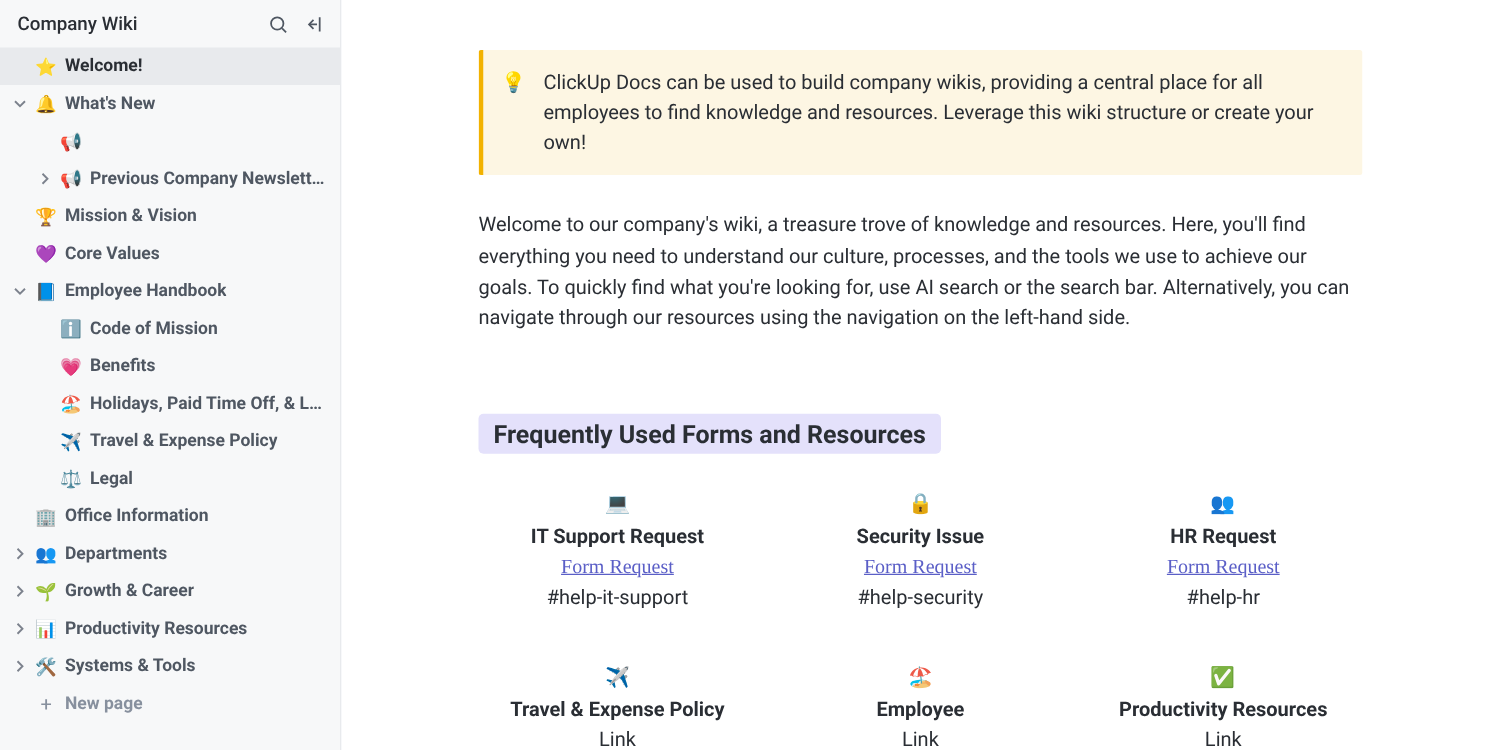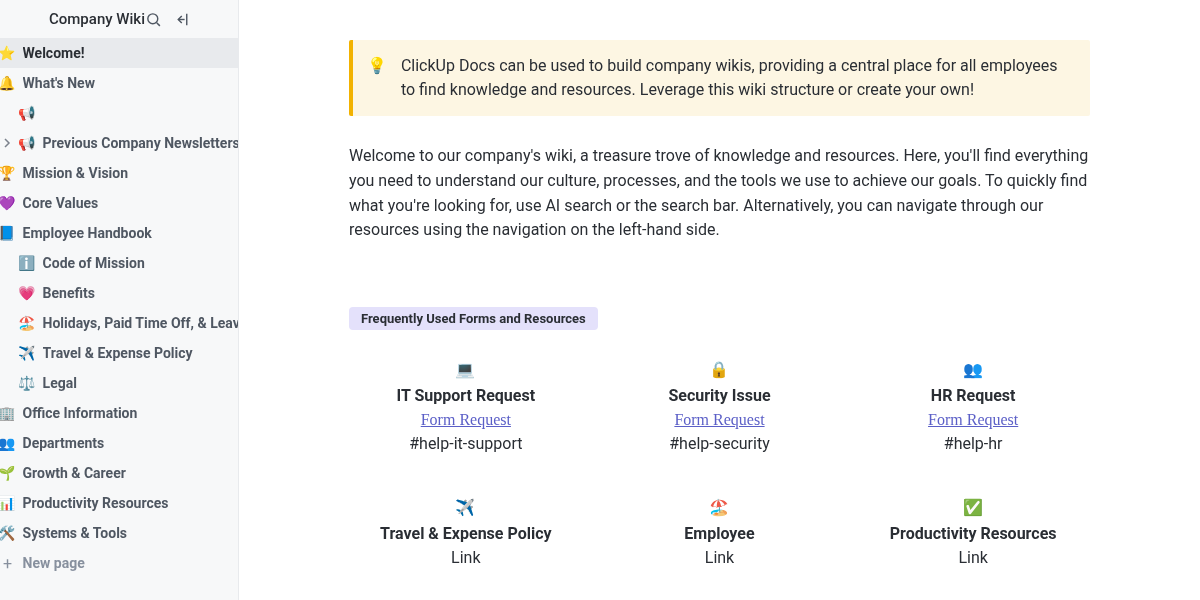--- a/index.html
+++ b/index.html
@@ -6,27 +6,26 @@
 body {
   font-family: -apple-system, BlinkMacSystemFont, "Segoe UI", Roboto, sans-serif;
   display: flex;
   width: 1200px;
   height: 600px;
   overflow: hidden;
   background: #fff;
   color: #2a2e34;
 }
 .sidebar {
-  width: 239px;
+  width: 273px;
   background: #f7f8f9;
   border-right: 1px solid #e8eaed;
   display: flex;
   flex-direction: column;
   overflow-y: auto;
-  align-items: center;
 }
 .sidebar-header {
   display: flex;
   align-items: center;
   justify-content: space-between;
   padding: 10px 12px 10px 14px;
   font-size: 15px;
   font-weight: 500;
 }
 .header-actions { display: flex; gap: 12px; align-items: center; }
@@ -91,21 +90,21 @@
   font-size: 16px;
   line-height: 1.55;
   color: #2a2e34;
   margin-bottom: 64px;
 }
 .section-title {
   display: inline-block;
   background: #e4e1fb;
   padding: 4px 12px;
   border-radius: 4px;
-  font-size: 13px;
+  font-size: 20px;
   font-weight: 700;
   color: #2a2e34;
   margin-bottom: 28px;
 }
 .cards {
   display: grid;
   grid-template-columns: repeat(3, 1fr);
   gap: 40px 20px;
   text-align: center;
 }

